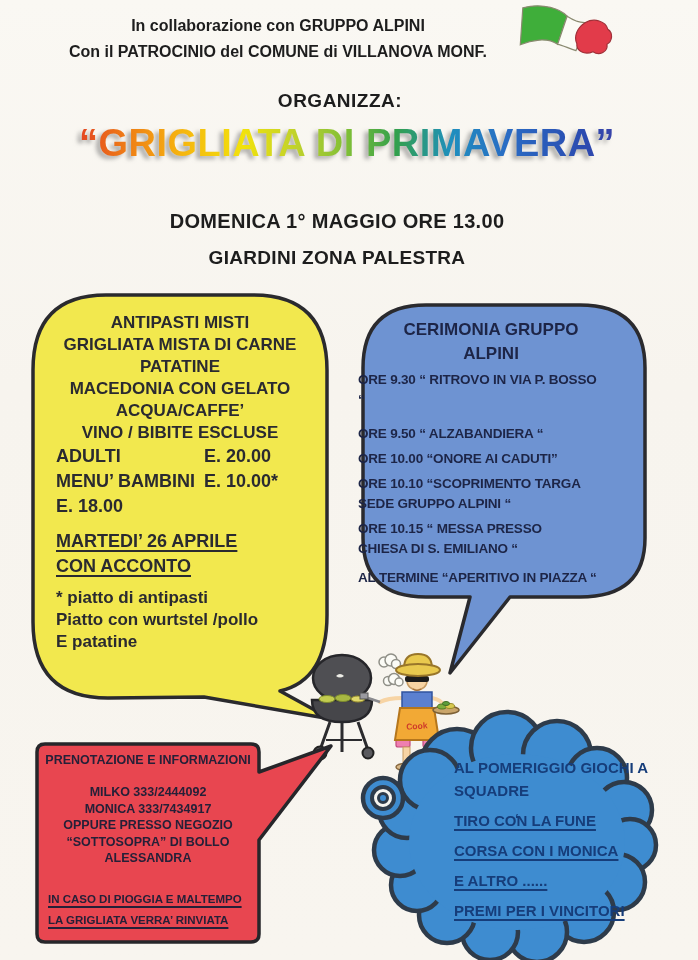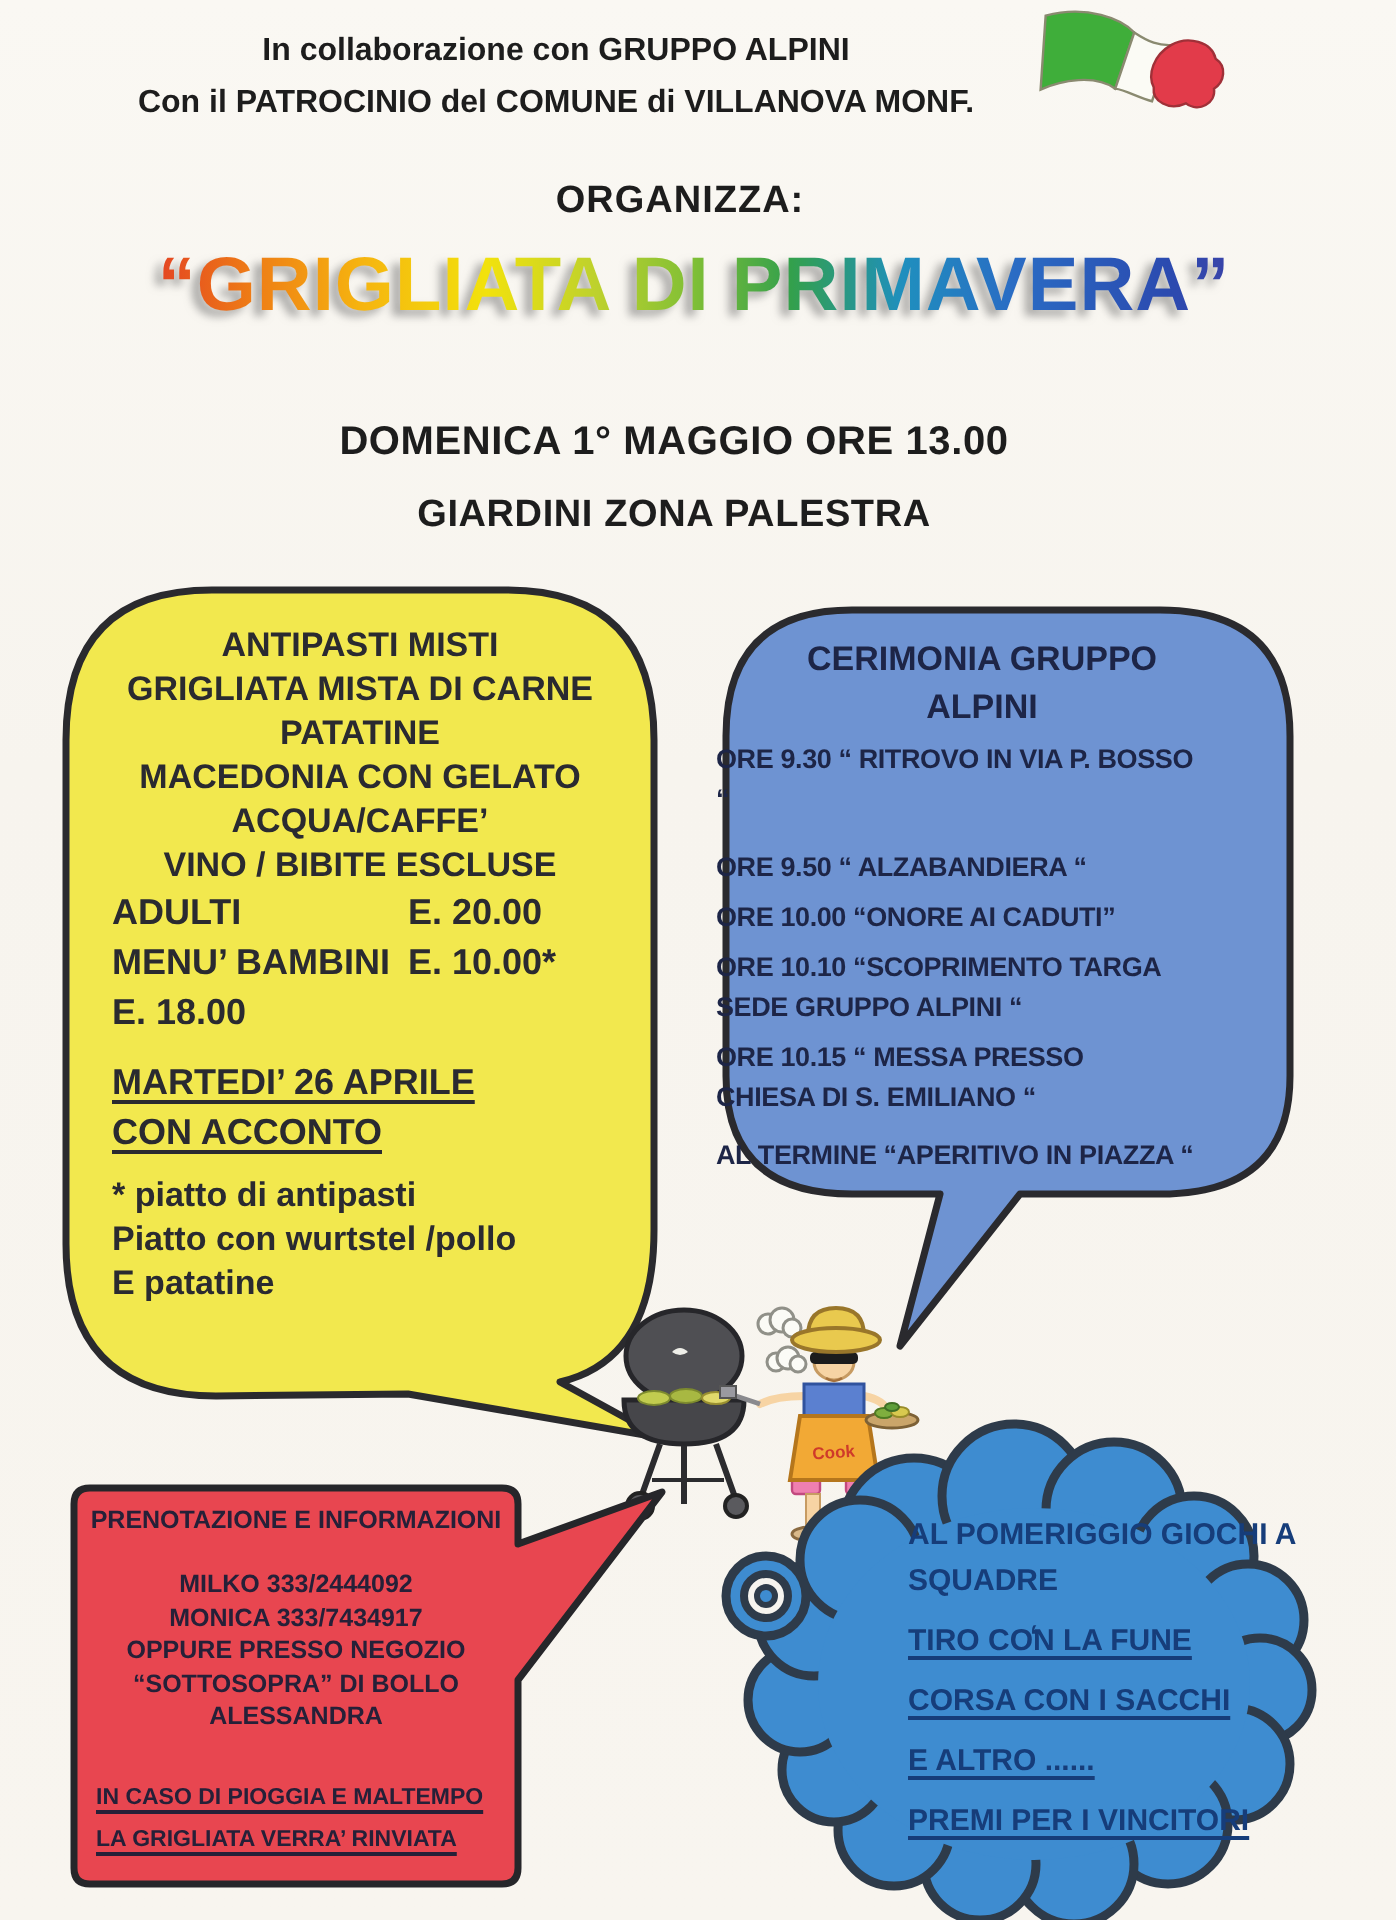--- a/index.html
+++ b/index.html
@@ -230,20 +230,20 @@
       <circle cx="21" cy="88" r="11" fill="#f6f4ef" stroke="#2e3b4a" stroke-width="4"></circle>
       <circle cx="21" cy="88" r="4.5" fill="#3e8cd0" stroke="#2e3b4a" stroke-width="3"></circle>
     </g>
   </svg>
 
   <div class="abs cloud-text">
     <div class="intro">AL POMERIGGIO  GIOCHI  A</div>
     <div class="intro">SQUADRE</div>
     <div class="games-list">
       <div class="ln">TIRO CON LA FUNE</div>
-      <div class="ln">CORSA CON I SACCHI</div>
+      <div class="ln">CORSA CON I MONICA</div>
       <div class="ln">E  ALTRO ......</div>
       <div class="ln">PREMI PER I VINCITORI</div>
     </div>
   </div>
   <div class="abs stray">‘</div>
 
 </div>
 
 </body></html>

